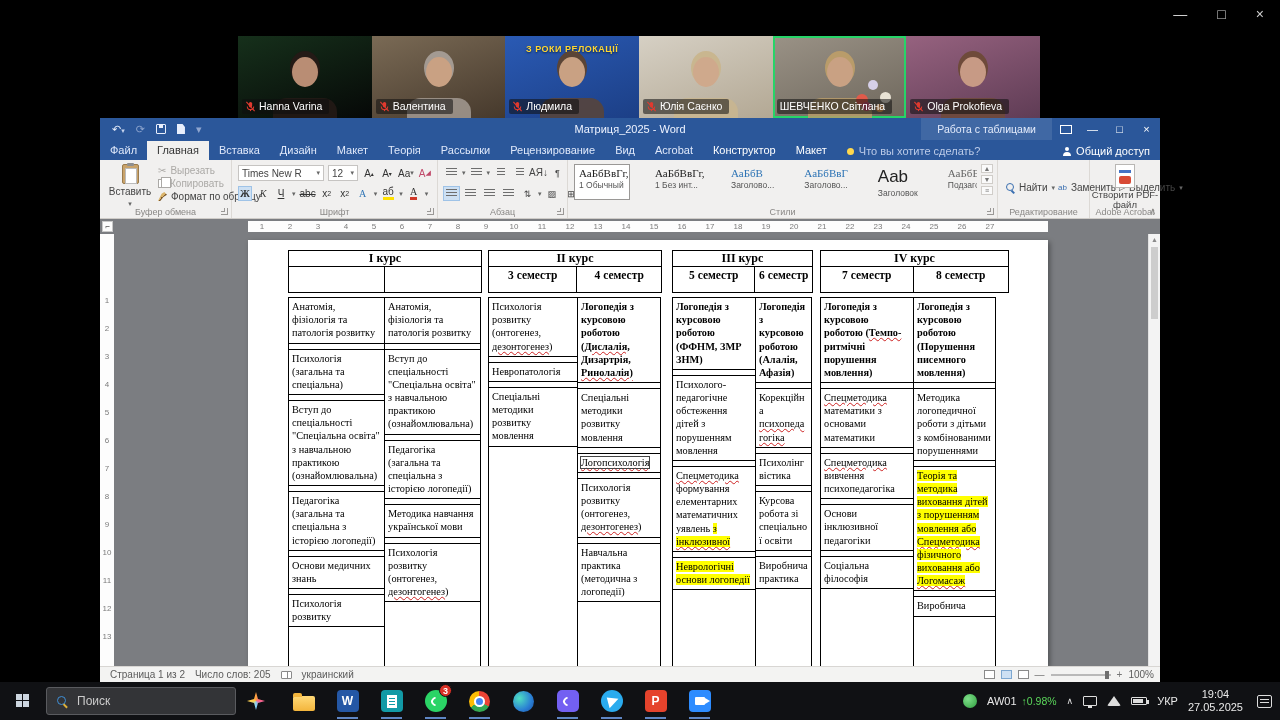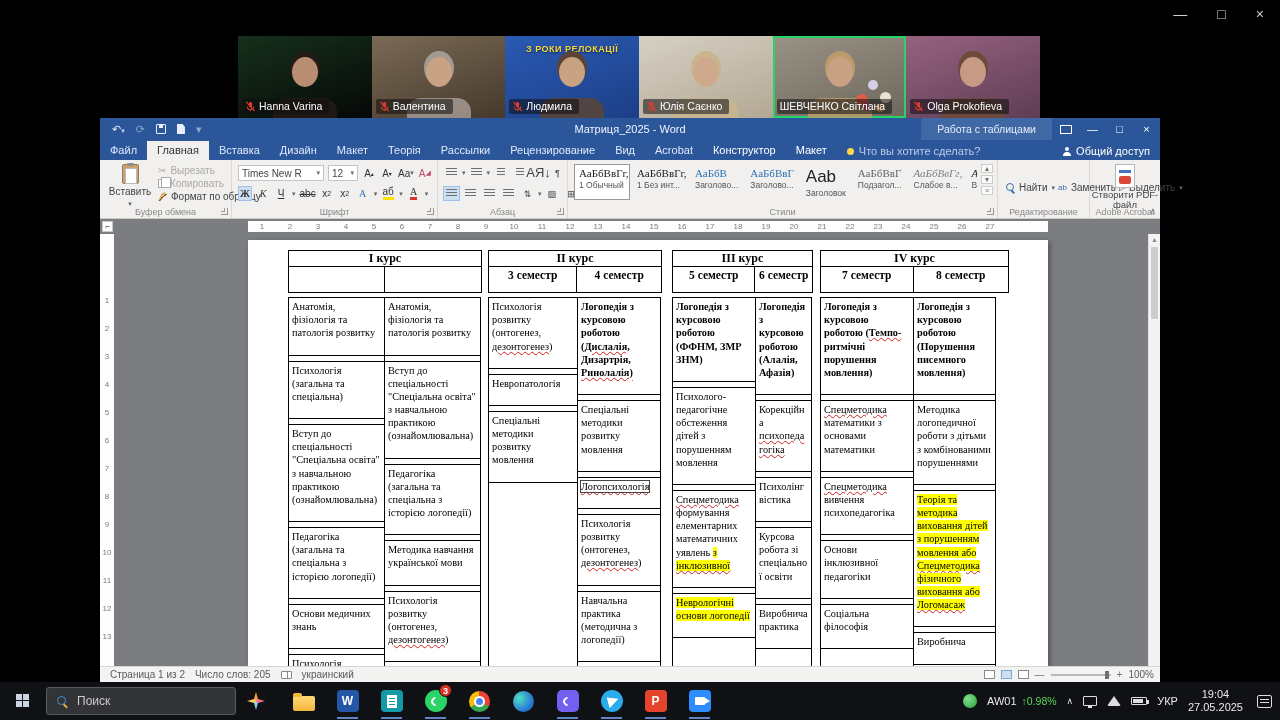--- a/index.html
+++ b/index.html
@@ -72,21 +72,21 @@
   .caret{font-size:7px;color:#666;}
   .fbtn{display:flex;align-items:center;justify-content:center;min-width:14px;height:15px;color:#333;}
   .fbtn.sel{background:#cde0f3;border:1px solid #9fc3e7;}
   .ubar{display:inline-block;border-bottom:3px solid #ffe000;line-height:1;}
   .rbar{display:inline-block;border-bottom:3px solid #d03a2a;line-height:1;}
 
   .bars{width:11px;height:9px;background:repeating-linear-gradient(to bottom,#6e6e6e 0 1px,transparent 1px 3px);}
   .pbtn{display:flex;align-items:center;justify-content:center;width:17px;height:15px;font-size:9px;color:#444;}
   .pbtn.sel{background:#cde0f3;border:1px solid #9fc3e7;}
 
-  .sgallery{position:absolute;left:6px;top:4px;right:20px;display:flex;gap:2px;overflow:hidden;}
+  .sgallery{position:absolute;left:6px;top:4px;right:20px;display:flex;gap:20px;overflow:hidden;}
   .sitem{flex:0 0 auto;max-width:56px;padding:2px 4px 1px;border:1px solid transparent;overflow:hidden;}
   .sitem.sel{border-color:#9a9896;background:#fff;}
   .sprev{font-family:"Liberation Serif",serif;font-size:11px;color:#222;white-space:nowrap;}
   .sname{font-size:8.5px;color:#555;white-space:nowrap;margin-top:1px;}
   .sarrows{position:absolute;right:4px;top:4px;width:12px;display:flex;flex-direction:column;gap:2px;align-items:center;font-size:7px;color:#777;}
   .sarrows span{border:1px solid #d0cdc9;width:12px;text-align:center;background:#fafafa;}
 
   .editrow{display:flex;align-items:center;gap:4px;font-size:10px;color:#444;white-space:nowrap;}
   .mag{width:9px;height:9px;position:relative;}
   .mag::before{content:"";position:absolute;left:0;top:0;width:6px;height:6px;border:1.5px solid #3a6fb0;border-radius:50%;}
@@ -110,21 +110,21 @@
 
   .course{position:absolute;top:10px;}
   .chead{border:1px solid #000;background:#fff;}
   .ctitle{border-bottom:1px solid #000;text-align:center;font-family:"Liberation Serif",serif;font-weight:bold;font-size:12px;line-height:15px;color:#000;}
   .semrow{display:flex;}
   .semcell{border-right:1px solid #000;text-align:center;font-family:"Liberation Serif",serif;font-weight:bold;font-size:11.5px;color:#000;min-height:25px;padding-top:2px;line-height:1.05;}
   .semcell:last-child{border-right:none;}
   .cbody{display:flex;margin-top:4px;}
   .col{border:1px solid #000;background:#fff;min-height:420px;}
   .col+.col{margin-left:-1px;}
-  .cell{border:1px solid #000;margin:-1px -1px 6px -1px;padding:2px 3px 15px;background:#fff;
+  .cell{border:1px solid #000;margin:-1px -1px 6px -1px;padding:2px 3px 3px;background:#fff;
         font-family:"Liberation Serif",serif;font-size:10.3px;line-height:1.28;color:#000;overflow-wrap:anywhere;}
   .b{font-weight:bold;}
   .hl{background:#ffff00;}
   .wavy{text-decoration:underline;text-decoration-style:wavy;text-decoration-color:#cc2222;text-decoration-thickness:1px;}
   .boxed{outline:1px solid #444;}
 
   .doc-scroll{position:absolute;right:0;top:116px;bottom:16px;width:12px;background:#f3f3f3;border-left:1px solid #e2e2e2;}
   .doc-scroll .arr{display:block;text-align:center;font-size:7px;color:#8a8a8a;line-height:12px;}
   .thumb{position:absolute;left:2px;right:2px;top:13px;height:72px;background:#cdcdcd;}
 
@@ -397,21 +397,21 @@
           <span class="pbtn">
               <span class="bars"></span>
             </span>
             <span class="caret">▾</span>
           <span class="pbtn">
               <span class="bars" style="width:8px"></span>
             </span>
           <span class="pbtn">
               <span class="bars" style="width:8px"></span>
             </span>
-          <span class="pbtn" style="font-size:13px">АЯ↓</span>
+          <span class="pbtn" style="font-size:10px">АЯ↓</span>
           <span class="pbtn">¶</span>
         </div>
         <div class="fontrow" style="left:5px;top:26px;gap:2px">
           <span class="pbtn sel">
               <span class="bars"></span>
             </span>
           <span class="pbtn">
               <span class="bars"></span>
             </span>
           <span class="pbtn">

